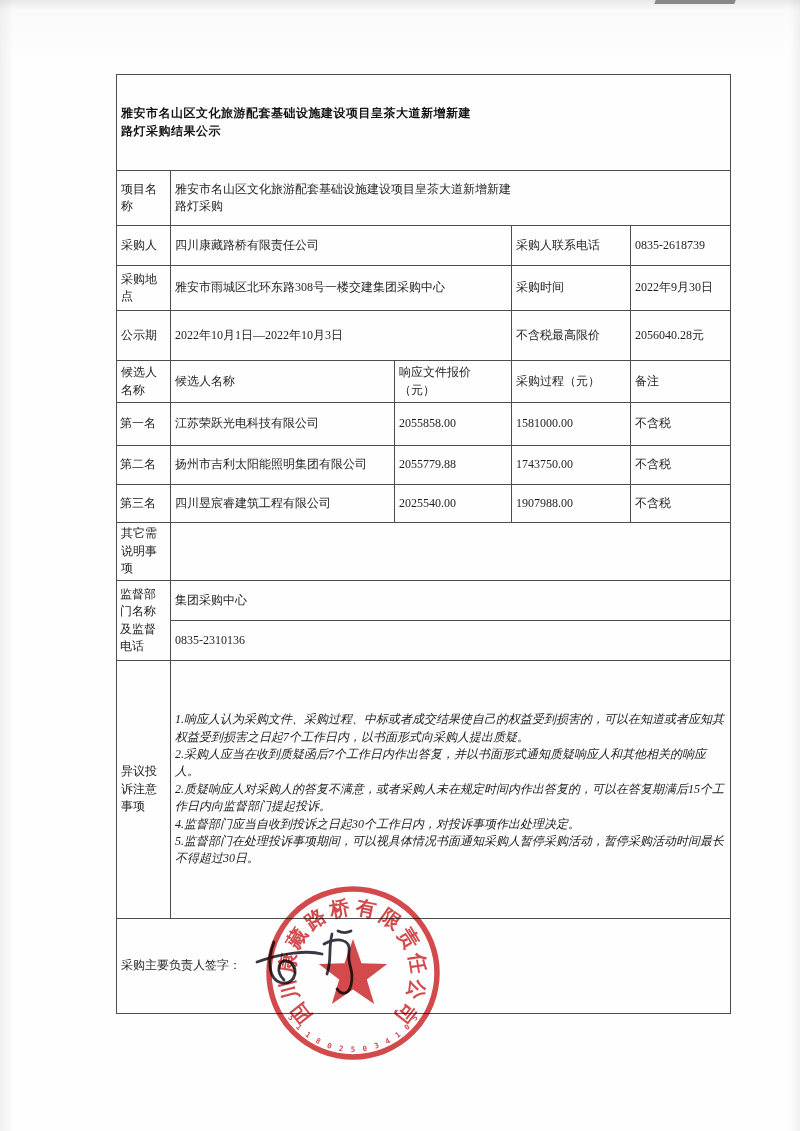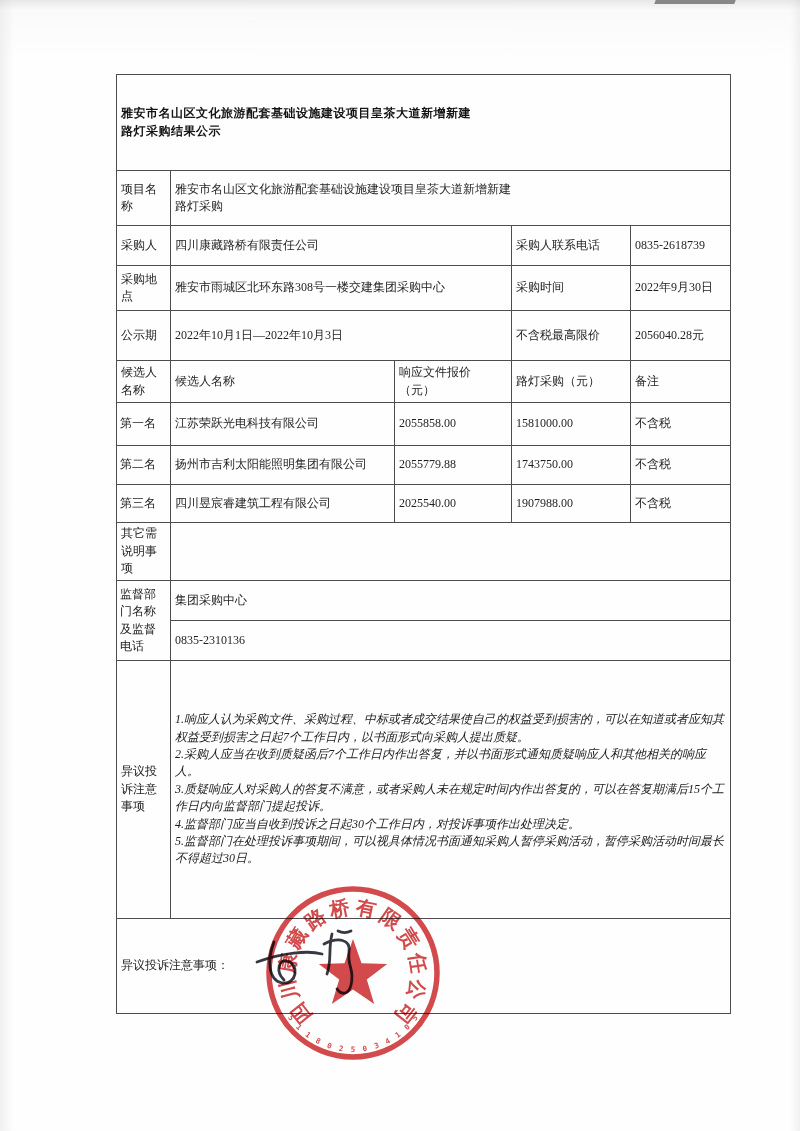--- a/index.html
+++ b/index.html
@@ -106,21 +106,21 @@
       <td colspan="2">2022年10月1日—2022年10月3日</td>
       <td>不含税最高限价</td>
       <td>2056040.28元</td>
     </tr>
 
     <tr style="height:42px">
       <td class="lbl">候选人名称</td>
       <td>候选人名称</td>
       <td class="preline">响应文件报价
 （元）</td>
-      <td>路灯采购（元）</td>
+      <td>采购过程（元）</td>
       <td>备注</td>
     </tr>
 
     <tr style="height:43px">
       <td class="lbl center">第一名</td>
       <td>江苏荣跃光电科技有限公司</td>
       <td>2055858.00</td>
       <td>1581000.00</td>
       <td>不含税</td>
     </tr>
@@ -152,29 +152,29 @@
     </tr>
     <tr style="height:40px">
       <td colspan="4">0835-2310136</td>
     </tr>
 
     <tr style="height:258px">
       <td class="lbl">异议投诉注意事项</td>
       <td colspan="4" class="notes">
         <div>1.响应人认为采购文件、采购过程、中标或者成交结果使自己的权益受到损害的，可以在知道或者应知其权益受到损害之日起7个工作日内，以书面形式向采购人提出质疑。</div>
         <div>2.采购人应当在收到质疑函后7个工作日内作出答复，并以书面形式通知质疑响应人和其他相关的响应人。</div>
-        <div>3.质疑响应人对采购人的答复不满意，或者采购人未在规定时间内作出答复的，可以在答复期满后15个工作日内向监督部门提起投诉。</div>
+        <div>2.质疑响应人对采购人的答复不满意，或者采购人未在规定时间内作出答复的，可以在答复期满后15个工作日内向监督部门提起投诉。</div>
         <div>4.监督部门应当自收到投诉之日起30个工作日内，对投诉事项作出处理决定。</div>
         <div>5.监督部门在处理投诉事项期间，可以视具体情况书面通知采购人暂停采购活动，暂停采购活动时间最长不得超过30日。</div>
       </td>
     </tr>
 
     <tr style="height:95px">
       <td colspan="5" class="sign-cell">
-        <span>异议投诉注意事项：</span>
+        <span>采购主要负责人签字：</span>
       </td>
     </tr>
   </tbody>
     </table>
 
   <svg class="signature" width="120" height="84" viewBox="0 0 120 84">
     <g fill="none" stroke="#262833" stroke-width="2.8" stroke-linecap="round" opacity="0.92">
       <path d="M5 40 C 30 31, 56 28, 70 32"></path>
       <path d="M22 20 C 15 38, 16 58, 30 61 C 45 63, 48 42, 35 39 C 27 37, 23 49, 32 58"></path>
       <path d="M80 12 C 76 28, 80 38, 75 52"></path>

